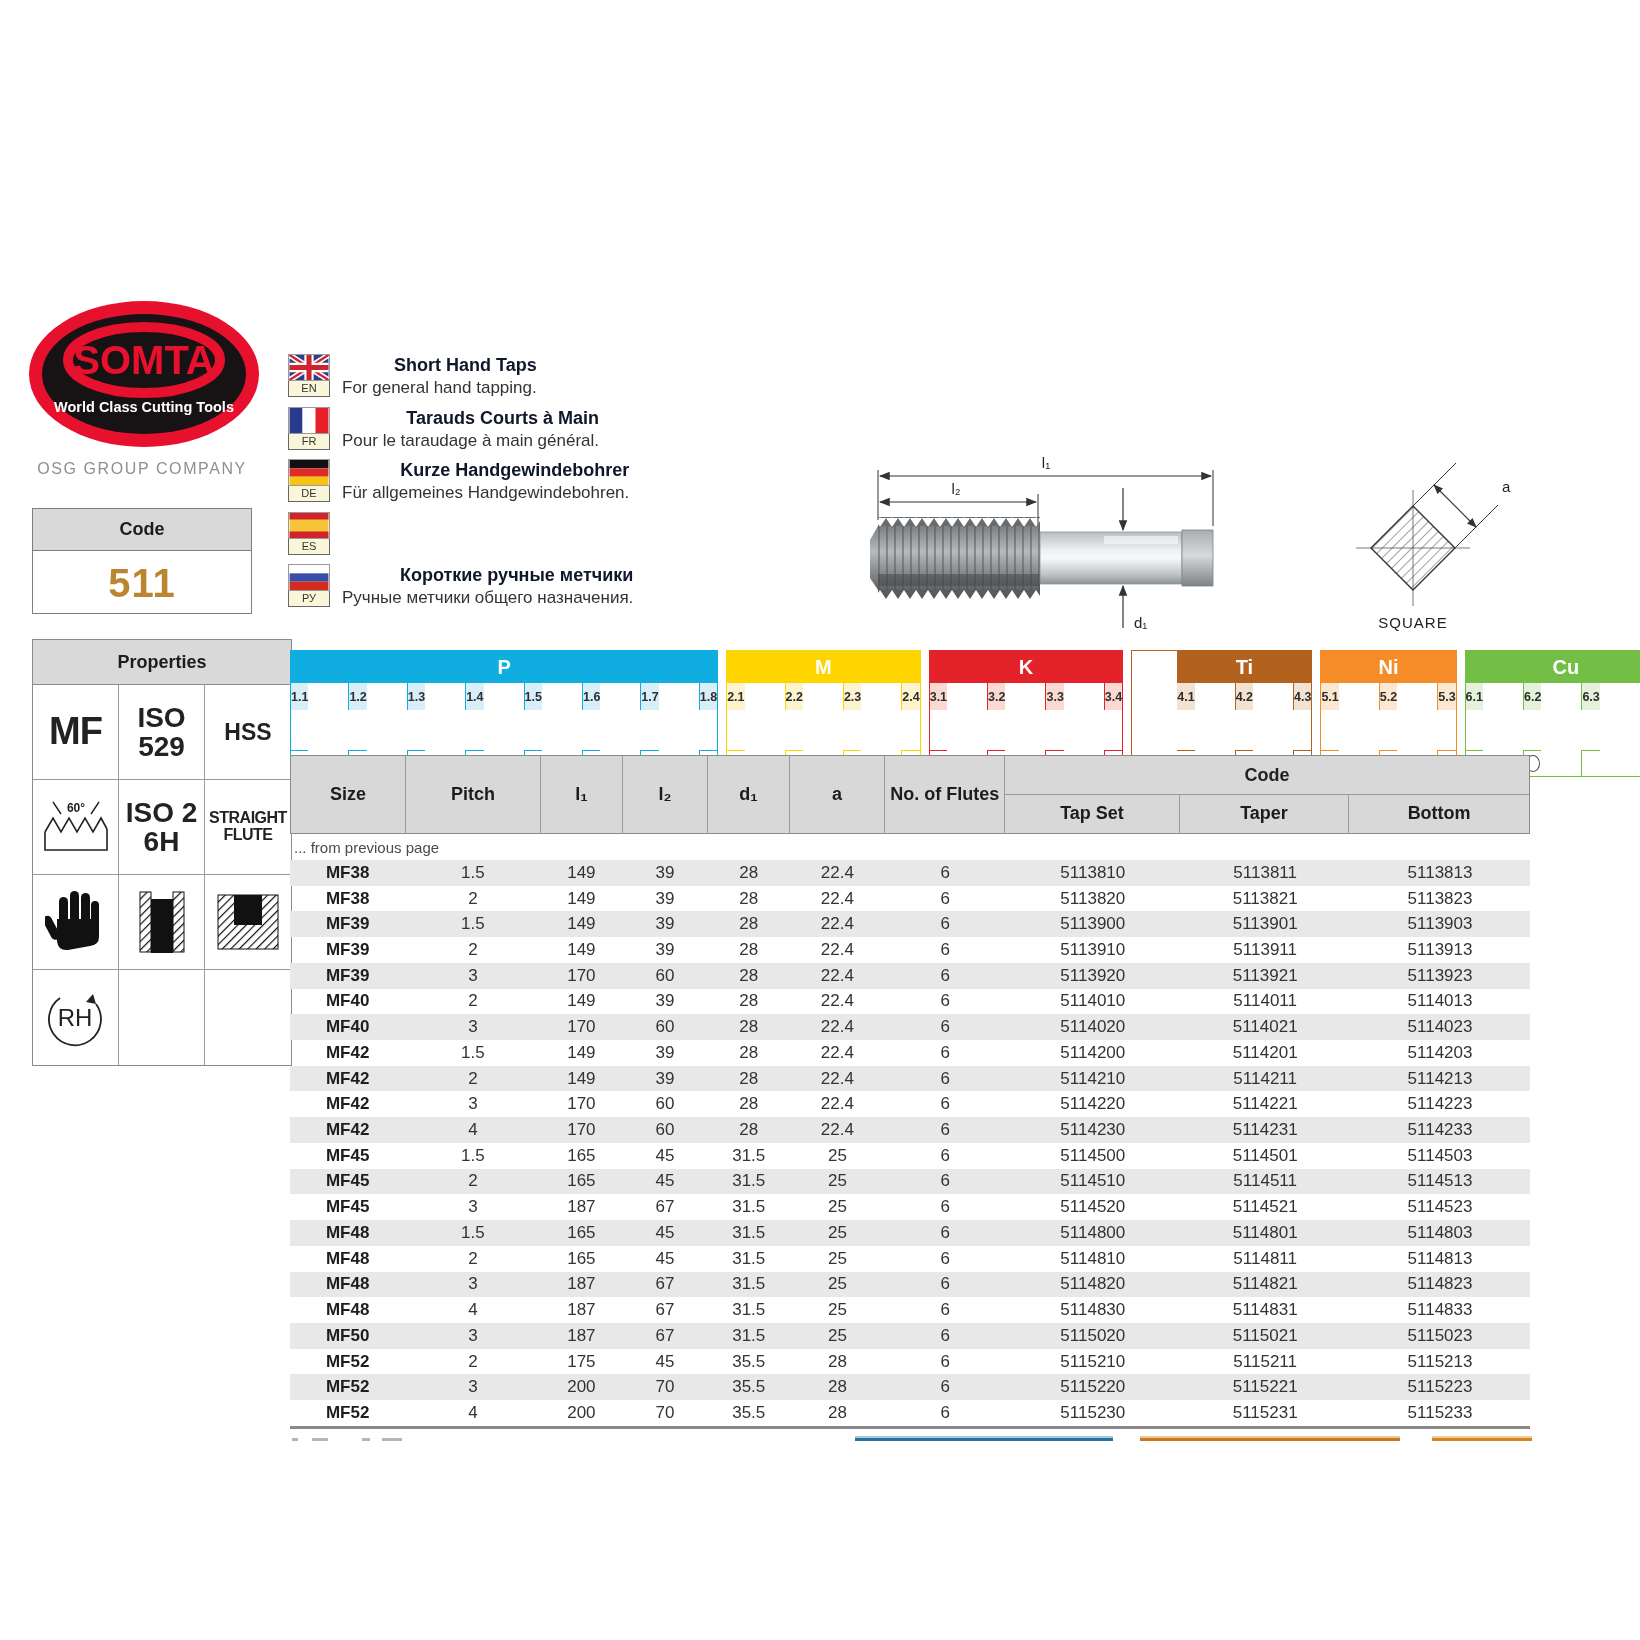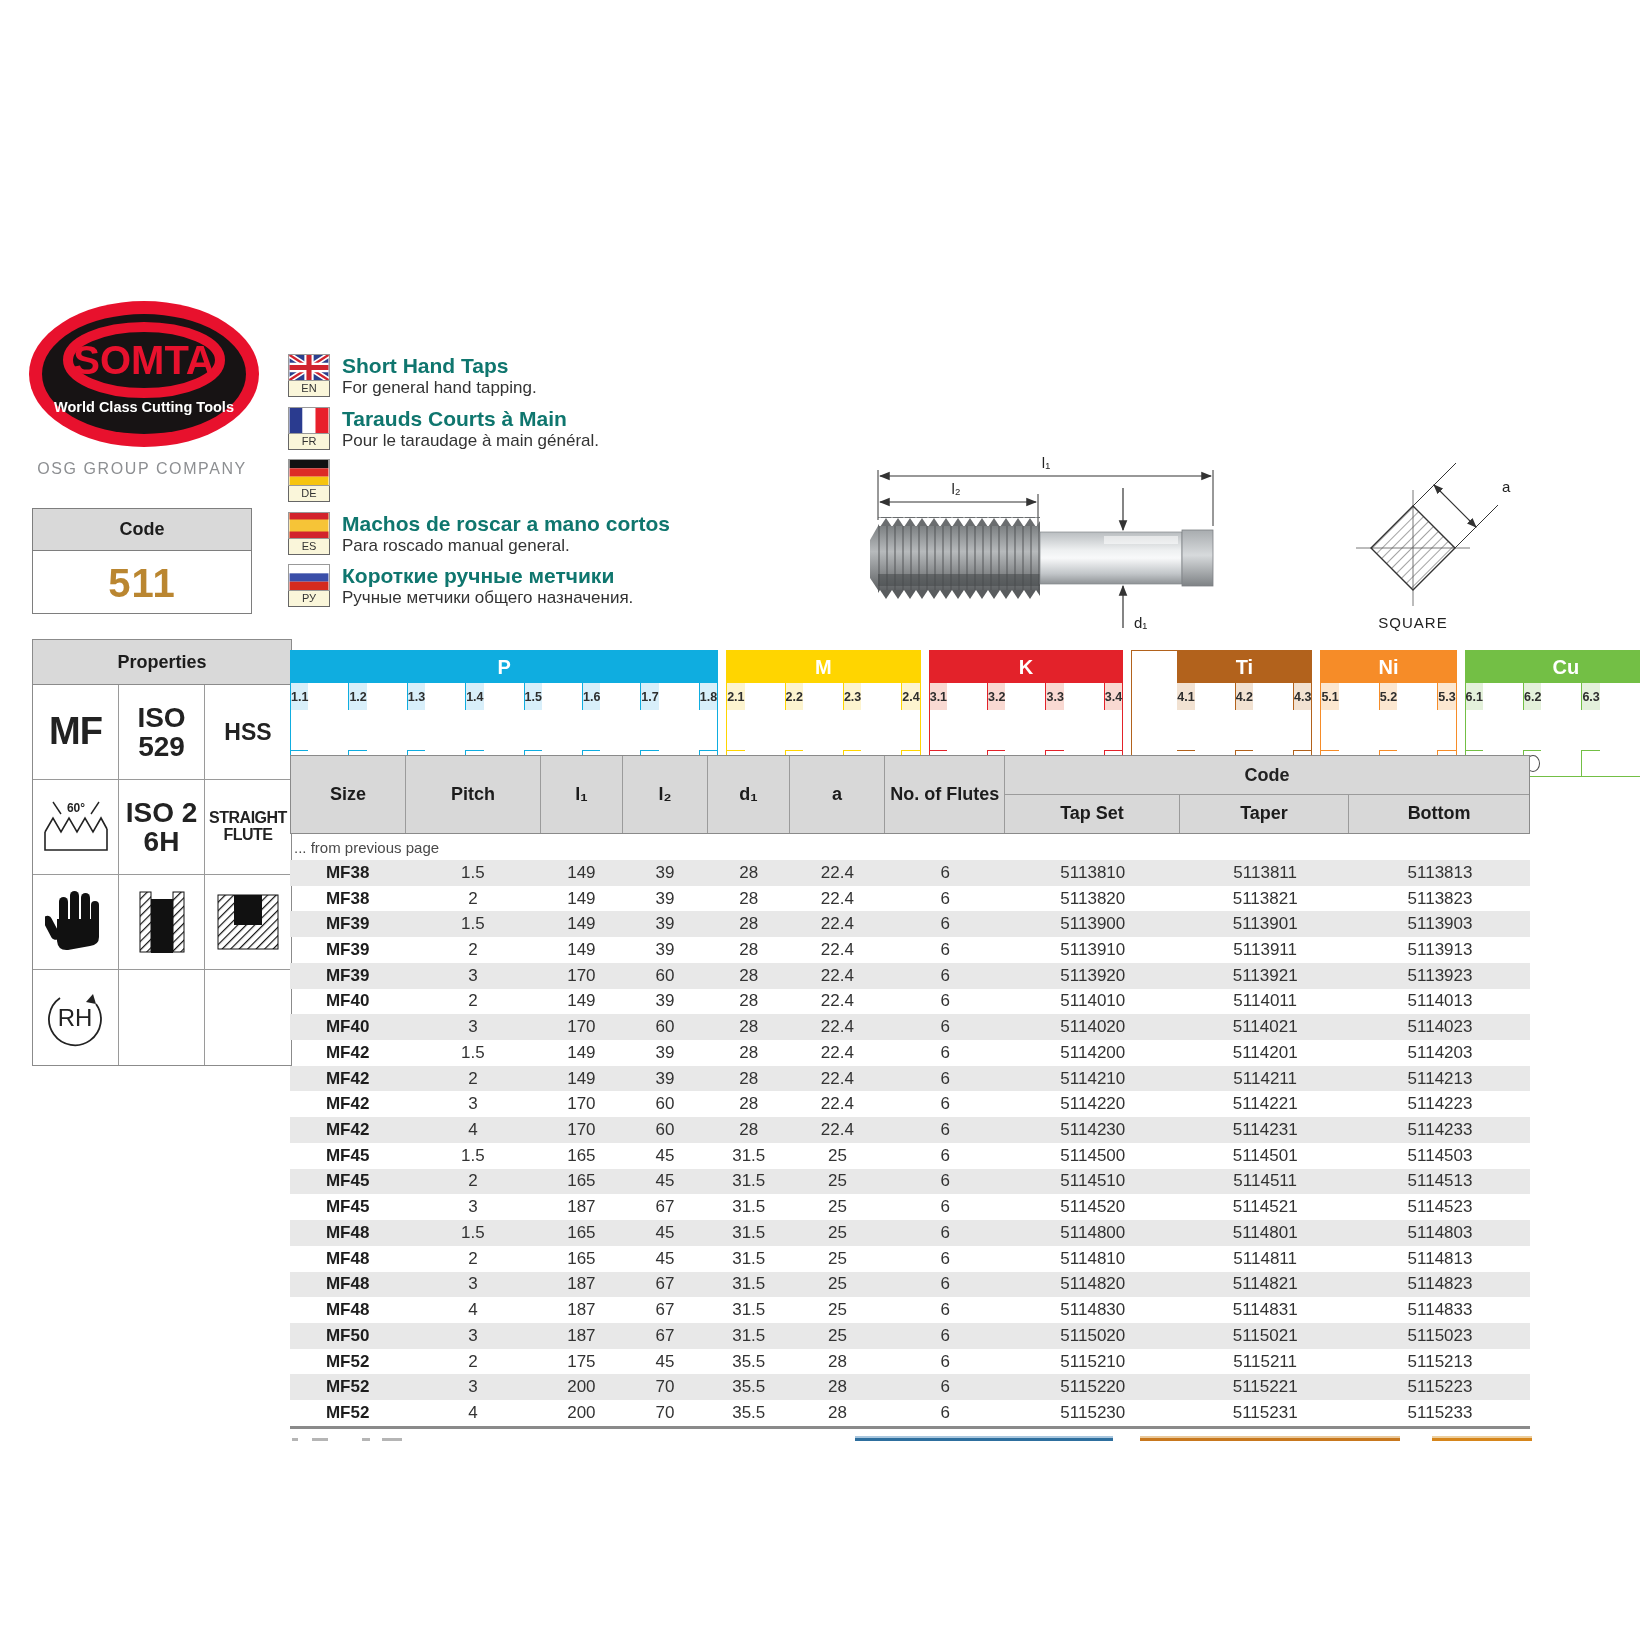--- a/index.html
+++ b/index.html
@@ -29,21 +29,21 @@
   .p-hss{font-weight:bold;font-size:23px;}
   .p-flute{font-weight:bold;font-size:16px;letter-spacing:-0.5px;}
 
   
   .langs{position:absolute;left:288px;top:322px;width:620px;}
   .lang-row{display:flex;align-items:flex-start;margin-bottom:8.5px;height:44px;}
   .flagcol{width:42px;margin-right:12px;flex:0 0 auto;}
   .flag{width:42px;height:27px;display:block;border:1px solid #999;box-sizing:border-box;}
   .langtag{width:42px;height:16px;background:#faf6da;border:1px solid #666;border-top:none;
        box-sizing:border-box;text-align:center;font-size:11px;color:#333;line-height:15px;}
-  .ltitle{font-weight:bold;font-size:21px;color:#0f766e;line-height:23px;}
+  .ltitle{font-weight:bold;font-size:18px;color:#0f172a;line-height:23px;text-align:right;}
   .lsub{font-size:17px;color:#333;line-height:21px;}
 
   
   .draw{position:absolute;left:868px;top:396px;width:672px;height:214px;}
 
   
   .matbar{position:absolute;left:290px;top:618px;width:1240px;display:flex;gap:8px;}
   .mat-section{border:1px solid;box-sizing:border-box;background:#fff;}
   .mat-header{height:32px;display:flex;align-items:center;justify-content:center;
        color:#fff;font-weight:bold;font-size:20px;}
@@ -219,33 +219,33 @@
     </div>
     <div class="lang-row">
       <div class="flagcol">
         <svg class="flag" viewBox="0 0 42 27">
           <rect width="42" height="9" fill="#111"></rect>
             <rect y="9" width="42" height="9" fill="#dd2b26"></rect>
             <rect y="18" width="42" height="9" fill="#f6c40e"></rect>
         </svg>
         <div class="langtag">DE</div>
       </div>
+      <div>
+        <div class="ltitle">Kurze Handgewindebohrer</div>
+        <div class="lsub">Für allgemeines Handgewindebohren.</div>
+      </div>
     </div>
     <div class="lang-row">
       <div class="flagcol">
         <svg class="flag" viewBox="0 0 42 27">
           <rect width="42" height="27" fill="#f6c437"></rect>
             <rect width="42" height="7" fill="#d2232c"></rect>
             <rect y="20" width="42" height="7" fill="#d2232c"></rect>
         </svg>
         <div class="langtag">ES</div>
-      </div>
-      <div>
-        <div class="ltitle">Machos de roscar a mano cortos</div>
-        <div class="lsub">Para roscado manual general.</div>
       </div>
     </div>
     <div class="lang-row">
       <div class="flagcol">
         <svg class="flag" viewBox="0 0 42 27">
           <rect width="42" height="27" fill="#fff"></rect>
             <rect y="9" width="42" height="9" fill="#3a4ea8"></rect>
             <rect y="18" width="42" height="9" fill="#d52b1e"></rect>
         </svg>
         <div class="langtag">РУ</div>

